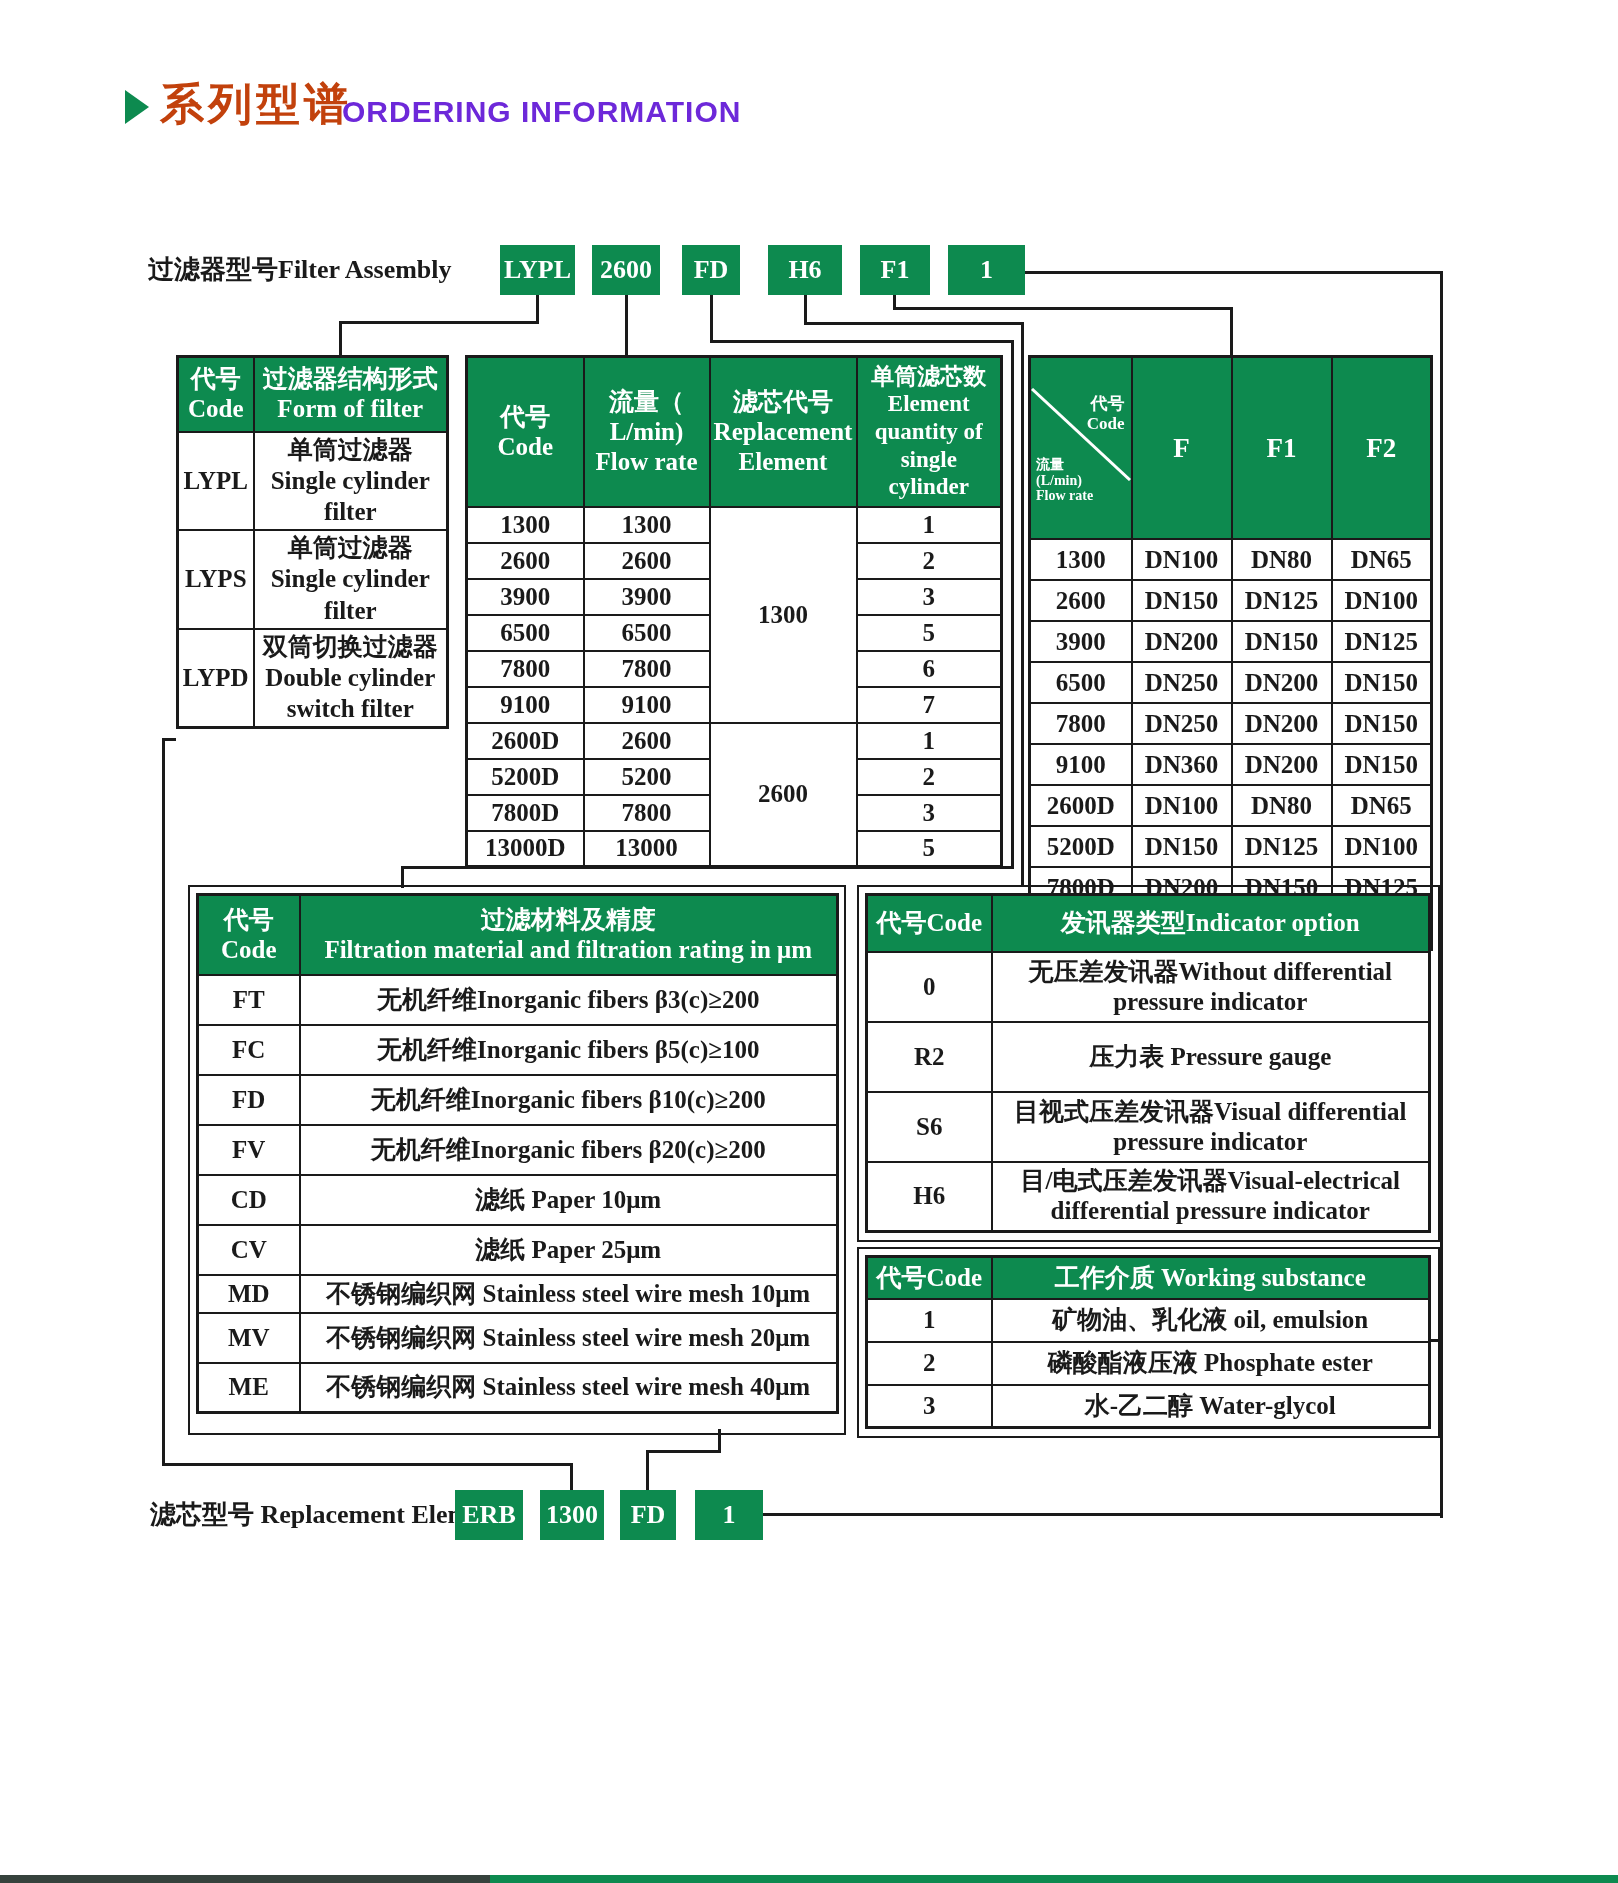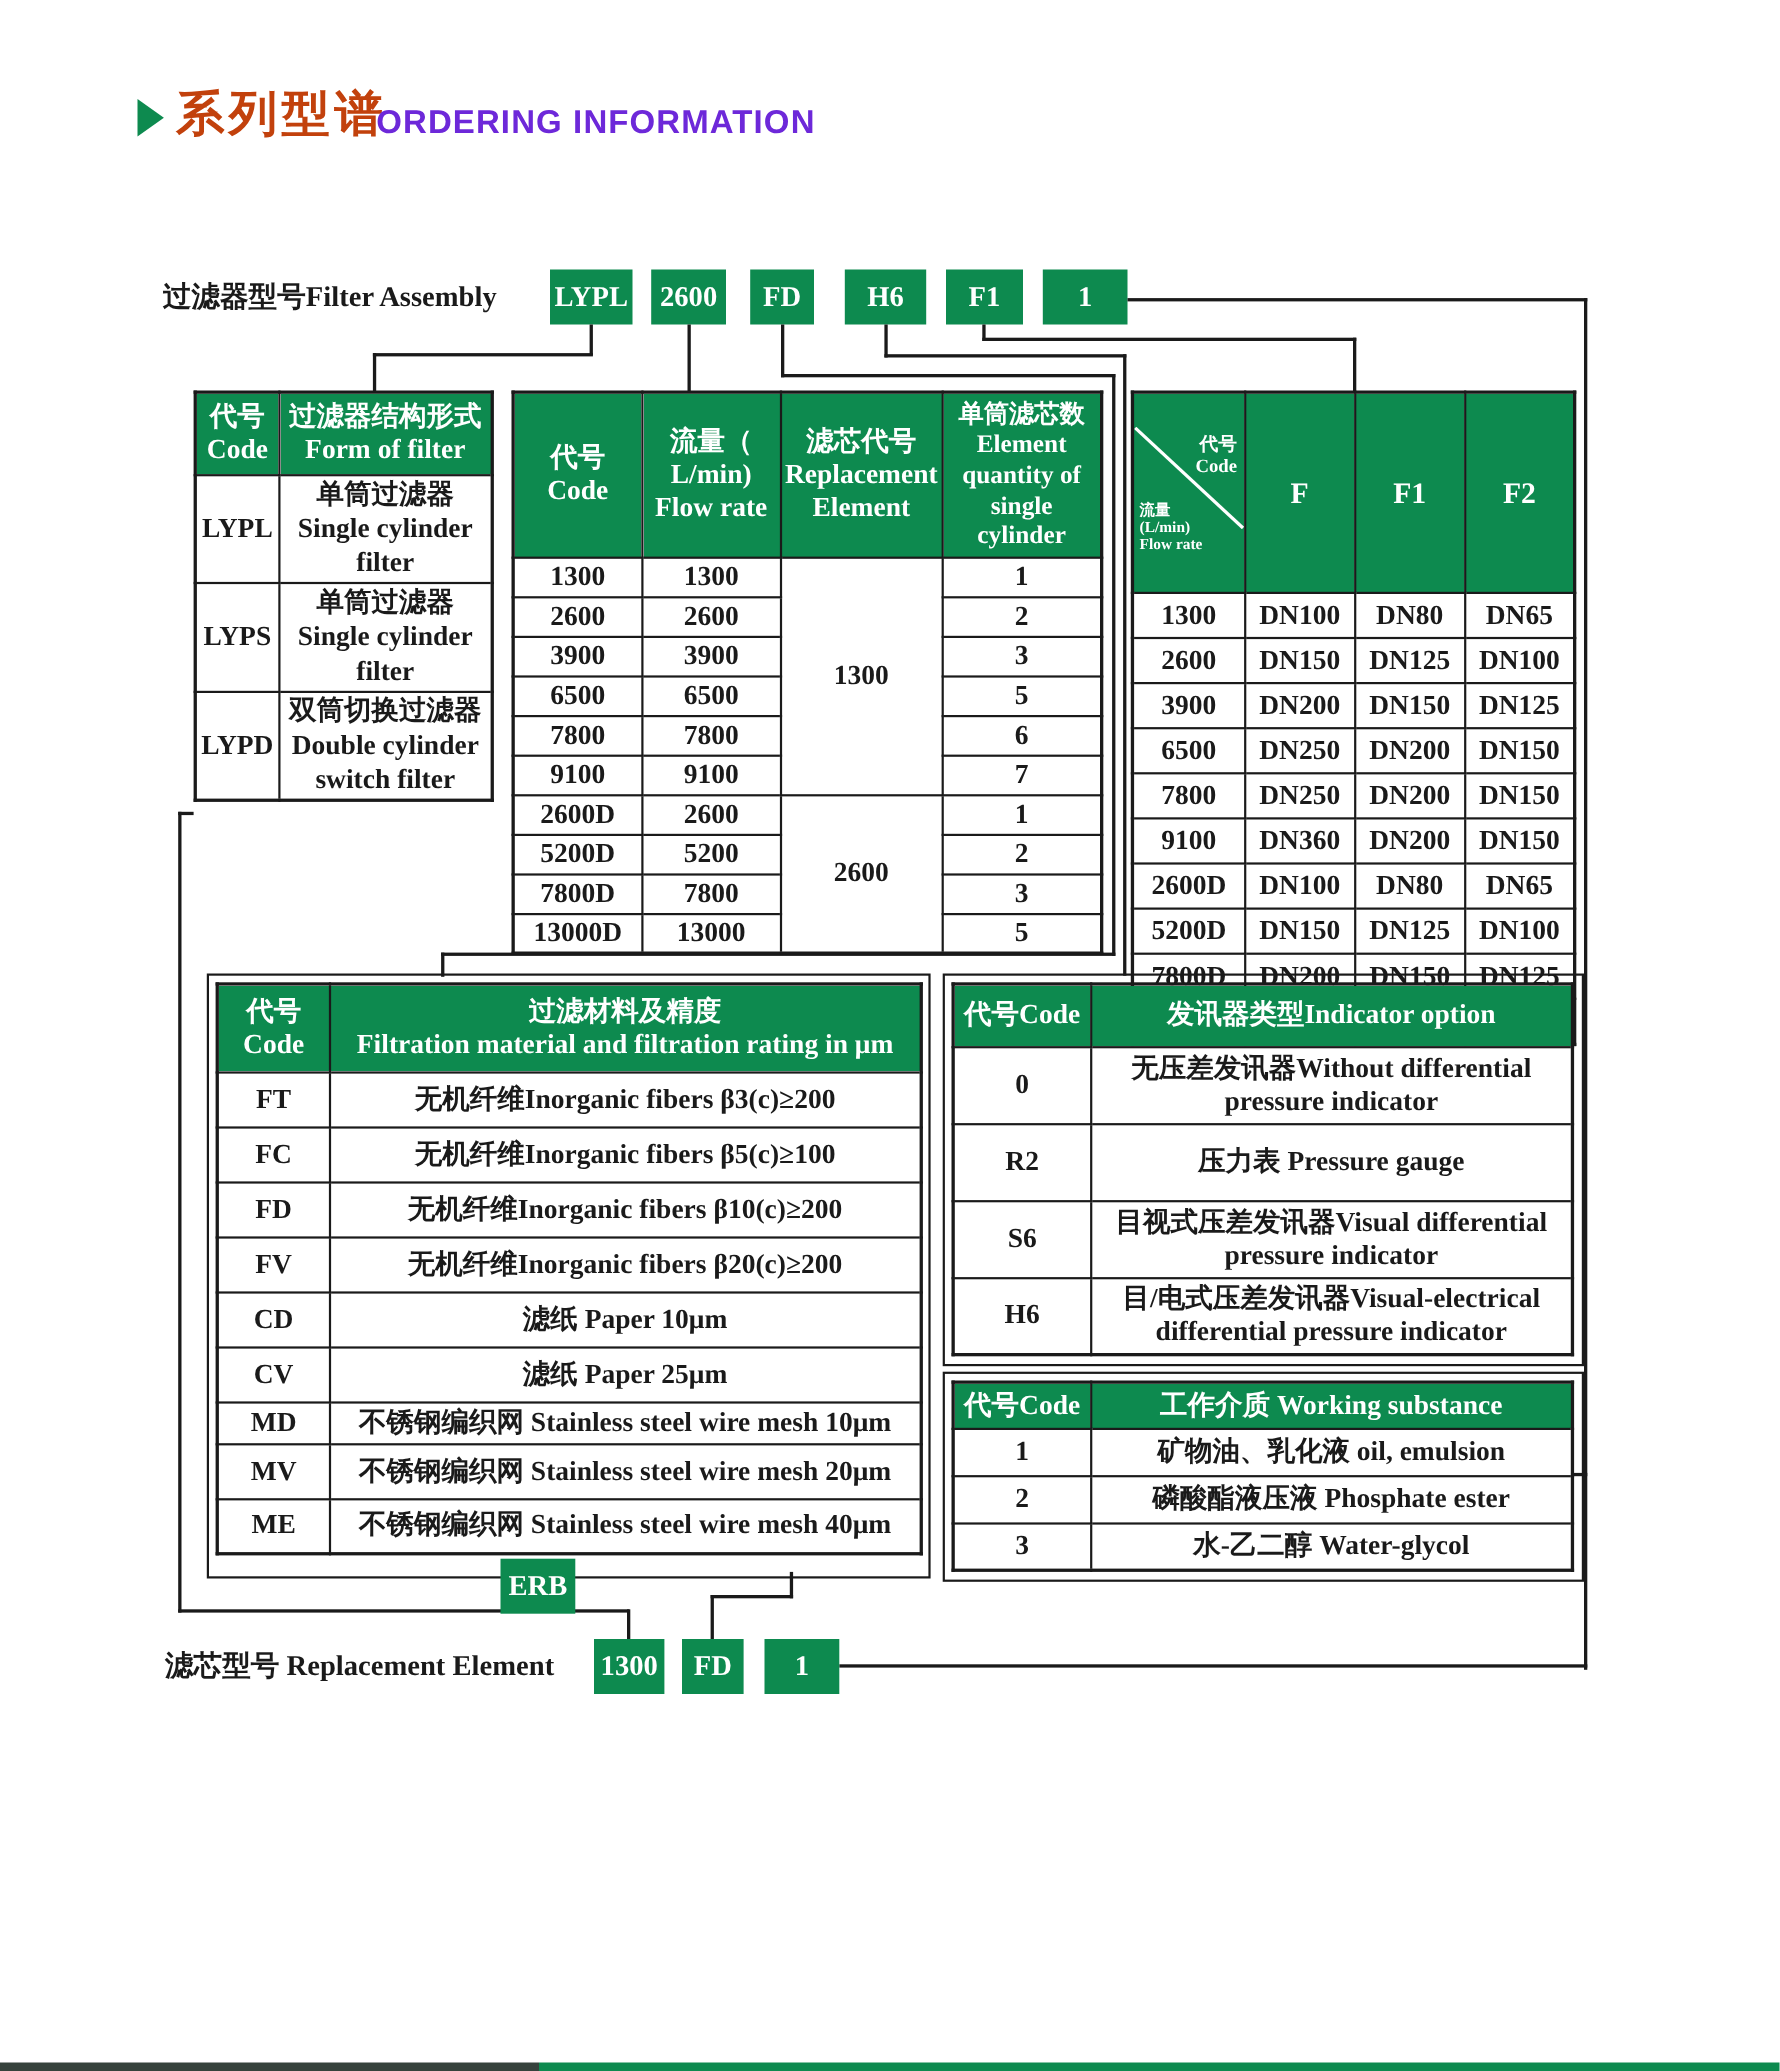--- a/index.html
+++ b/index.html
@@ -388,21 +388,21 @@
   <div class="ln" style="left:162px;top:1463px;width:410px;height:3px;"></div>
   <div class="ln" style="left:570px;top:1463px;width:3px;height:28px;"></div>
 
   <div class="ln" style="left:646px;top:1450px;width:3px;height:41px;"></div>
   <div class="ln" style="left:646px;top:1450px;width:75px;height:3px;"></div>
   <div class="ln" style="left:718px;top:1429px;width:3px;height:24px;"></div>
 
   <div class="ln" style="left:763px;top:1513px;width:680px;height:3px;"></div>
 
   <div class="abs lbl" style="left:150px;top:1490px;height:50px;line-height:50px;">滤芯型号 Replacement Element</div>
-  <div class="abs codebox" style="left:455px;top:1417px;width:68px;height:50px;">ERB</div>
+  <div class="abs codebox" style="left:455px;top:1490px;width:68px;height:50px;">ERB</div>
   <div class="abs codebox" style="left:540px;top:1490px;width:64px;height:50px;">1300</div>
   <div class="abs codebox" style="left:620px;top:1490px;width:56px;height:50px;">FD</div>
   <div class="abs codebox" style="left:695px;top:1490px;width:68px;height:50px;">1</div>
 
   <div class="strip" style="left:0;width:490px;background:#36423c;"></div>
   <div class="strip" style="left:490px;width:1128px;background:#0d8a4f;"></div>
 
 </div>
 
 </body></html>

